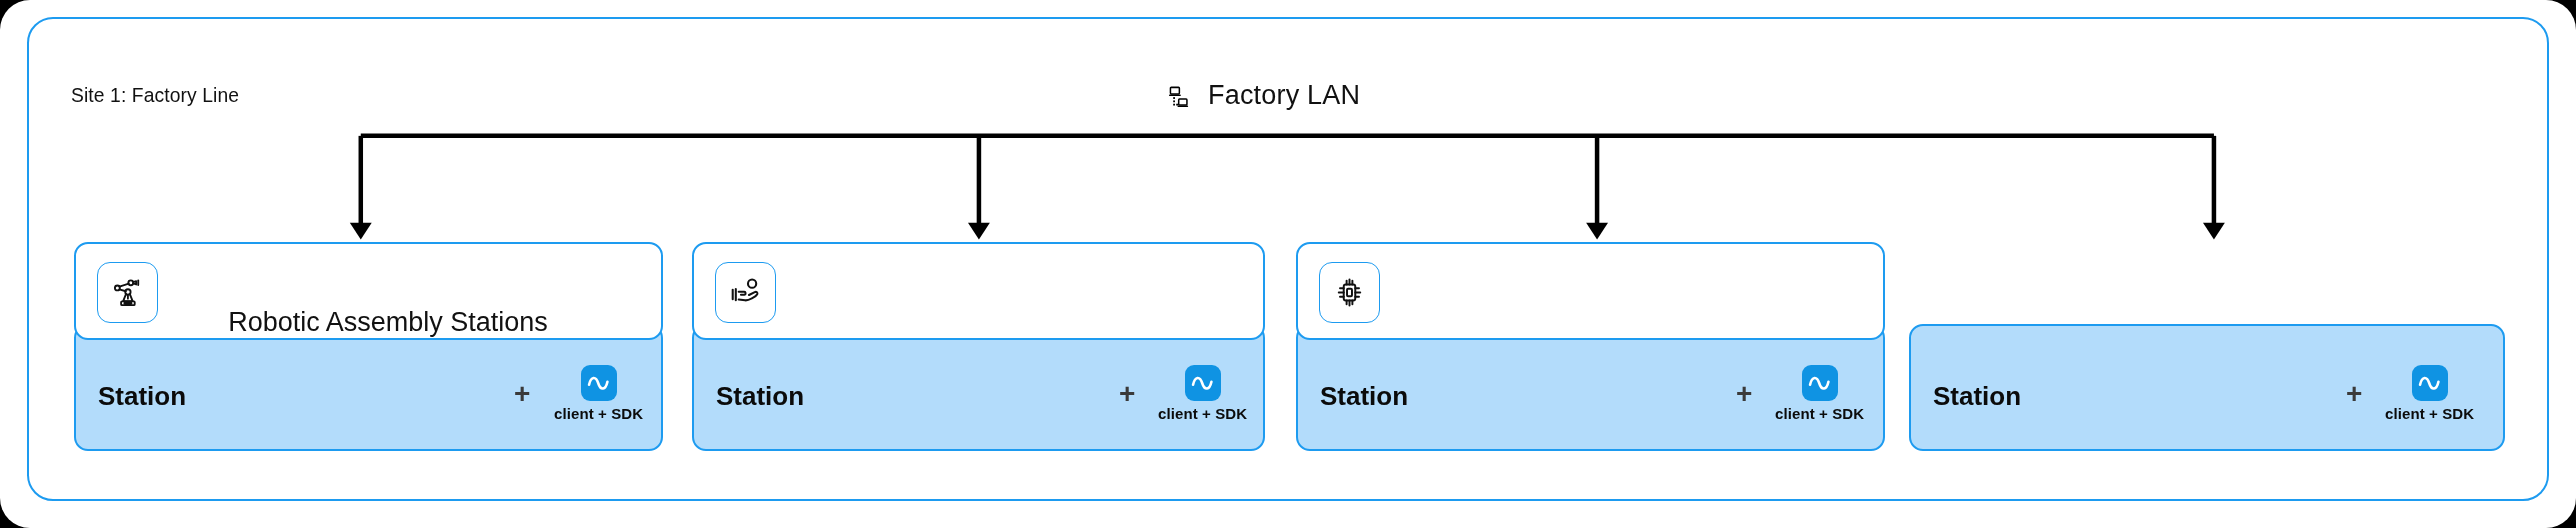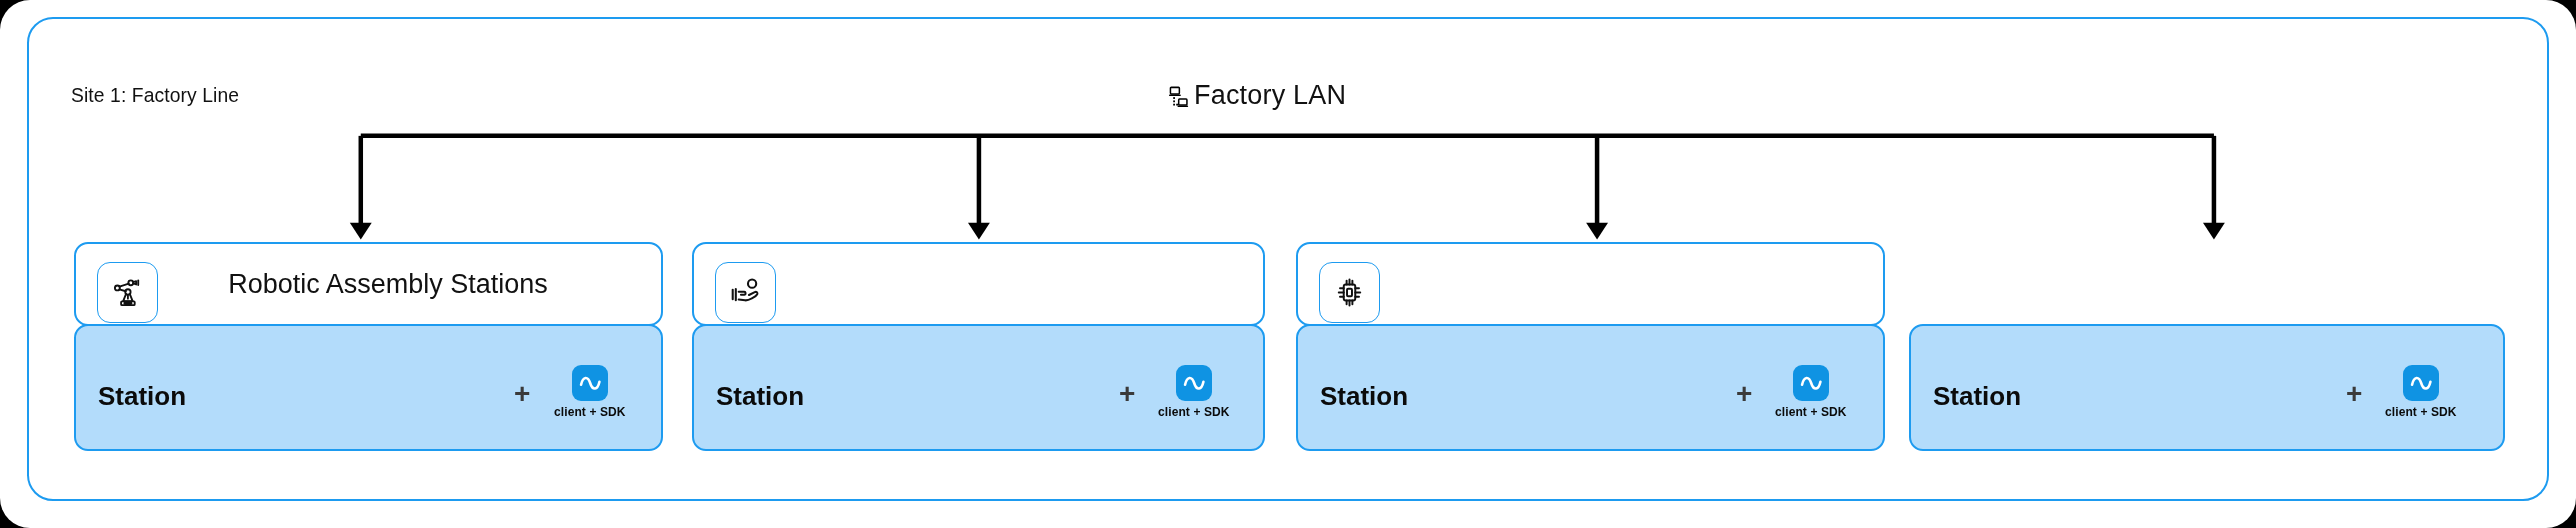--- a/index.html
+++ b/index.html
@@ -48,21 +48,21 @@
     white-space: nowrap;
   }
 
   
   .lan-title {
     position: absolute;
     left: 1167px;
     top: 80px;
     display: flex;
     align-items: center;
-    gap: 5px;
+    gap: 19px;
     white-space: nowrap;
   }
   .lan-title .lan-icon {
     display: block;
     width: 22px;
     height: 22px;
     flex: 0 0 auto;
     margin-top: 2.6px;
   }
   .lan-title .lan-text {
@@ -95,27 +95,27 @@
     position: absolute;
     top: 242px;
     height: 209px;
   }
 
   .card-header {
     position: absolute;
     left: 0;
     top: 0;
     width: 100%;
-    height: 84px;
+    height: 98px;
     background: #ffffff;
     border: 2.6px solid #1D9BF0;
     border-radius: 14px;
     box-sizing: border-box;
     display: flex;
-    align-items: center;
+    align-items: flex-end;
     z-index: 2;
   }
 
   .hdr-icon-box {
     position: absolute;
     left: 20.6px;
     top: 18px;
     width: 61px;
     height: 61px;
     border: 1.9px solid #1D9BF0;
@@ -187,21 +187,21 @@
     width: 36px;
     height: 36px;
     background: #0F93E3;
     border-radius: 9px;
     display: flex;
     align-items: center;
     justify-content: center;
   }
   .sdk-tile svg { display: block; width: 24.5px; height: 24.5px; }
   .sdk-caption {
-    font-size: 12px;
+    font-size: 15px;
     font-weight: 700;
     color: #0b0b0b;
     white-space: nowrap;
     letter-spacing: 0.1px;
   }
 </style>
 </head>
 <body>
 
 <div id="page">

